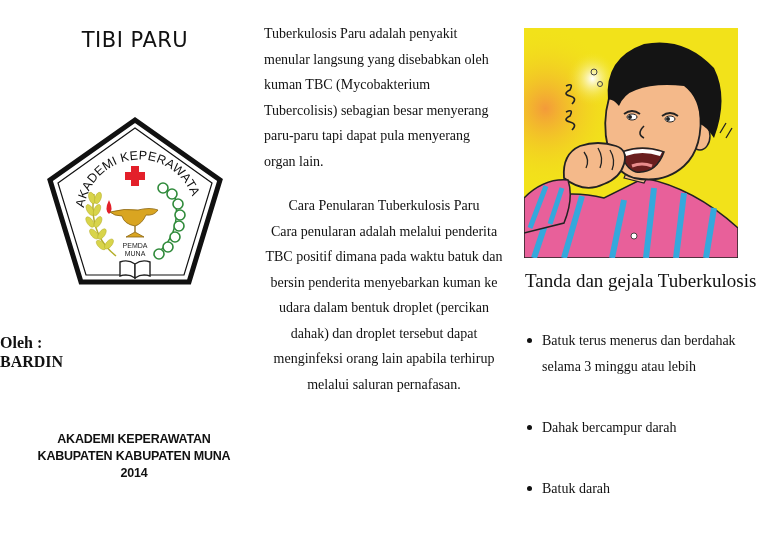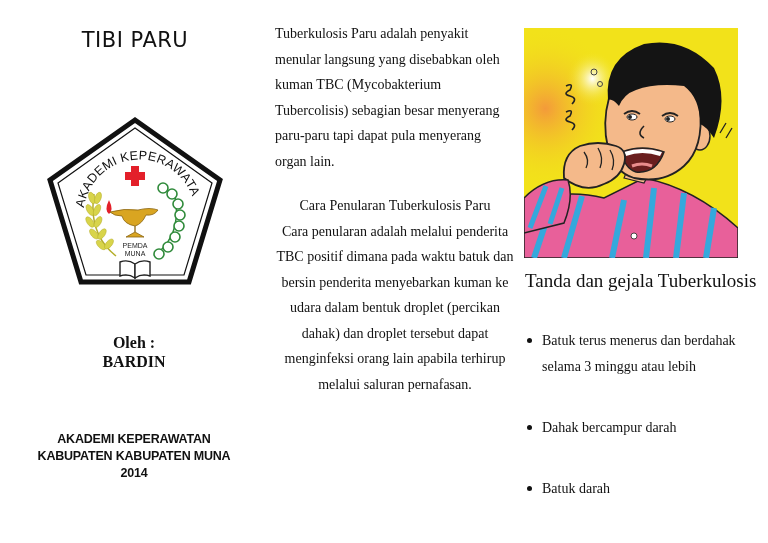--- a/index.html
+++ b/index.html
@@ -1,34 +1,34 @@
 <!DOCTYPE html>
 <html><head>
   <meta charset="utf-8">
   <style>
     * { margin: 0; padding: 0; box-sizing: border-box; }
     html, body { width: 768px; height: 543px; background: #ffffff; overflow: hidden; }
     body { position: relative; font-family: "Liberation Serif", serif; color: #111; }
 
     .col { position: absolute; top: 0; height: 543px; padding-left: 33px; }
     .col-left { left: 0; width: 265px; }
-    .col-mid { left: 265px; width: 250px; text-decoration: underline; }
+    .col-mid { left: 254px; width: 250px; text-decoration: underline; }
     .col-right { left: 515px; width: 253px; }
 
     .title {
       position: absolute; left: 0; width: 270px; top: 28px;
       text-align: center; font-family: "DejaVu Sans", sans-serif;
       font-size: 21px; letter-spacing: 0.5px; color: #111; font-weight: normal;
     }
 
     .logo { position: absolute; left: 46px; top: 116px; width: 178px; height: 170px; }
 
     .author-block {
       position: absolute; left: 0; width: 268px; top: 333px;
-      text-align: center; font-family: "Liberation Serif", serif;
+      font-family: "Liberation Serif", serif;
       font-weight: bold; font-size: 16px; line-height: 19px;
     }
 
     .inst-block {
       position: absolute; left: 0; width: 268px; top: 431px;
       text-align: center; font-family: "Liberation Sans", sans-serif;
       font-weight: bold; font-size: 12.5px; line-height: 17px; letter-spacing: -0.2px;
     }
 
     .para {

